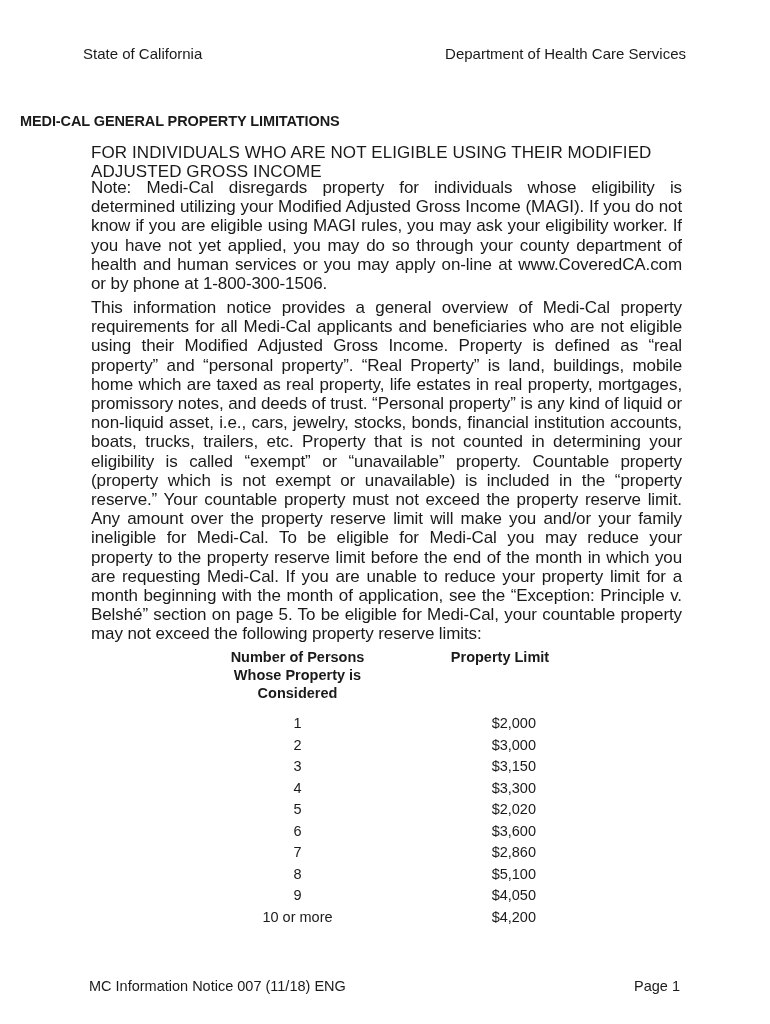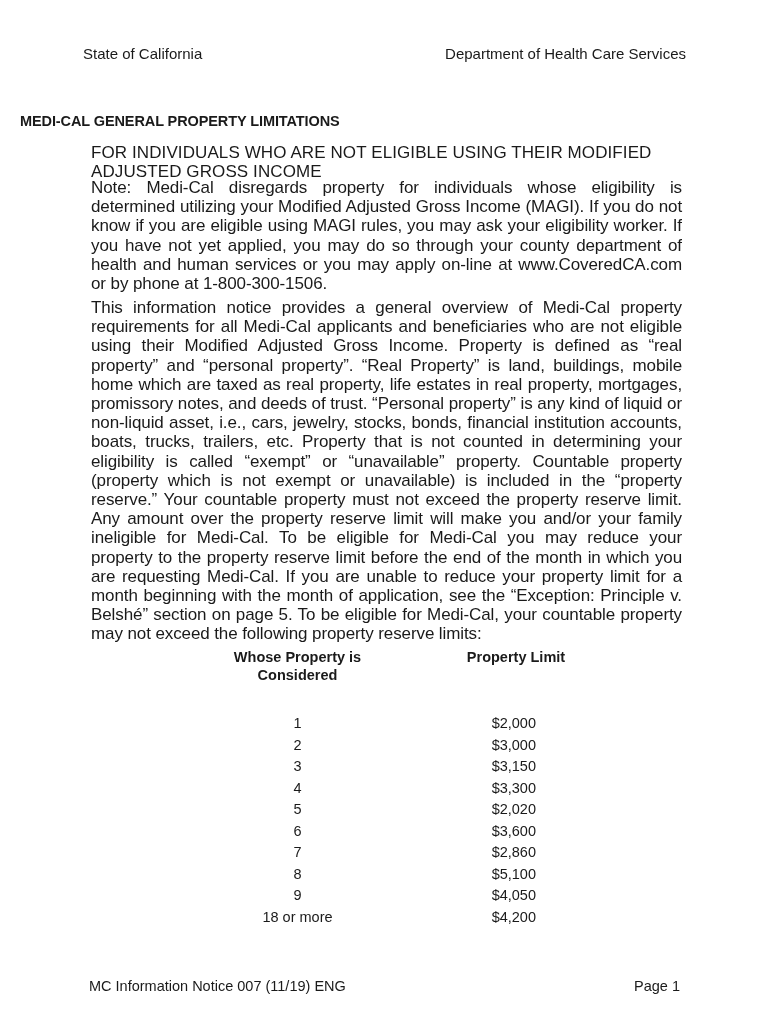--- a/index.html
+++ b/index.html
@@ -9,21 +9,21 @@
   .hdr { font-size: 15px; line-height: 20px; }
   #hdr-left { left: 83px; top: 44px; }
   #hdr-right { right: 84px; top: 44px; text-align: left; }
   #title { left: 0; width: 678px; top: 113px; text-align: left; font-weight: bold; font-size: 14.5px; letter-spacing: -0.1px; margin-left: 20px; }
   .para { left: 91px; width: 591px; font-size: 17px; line-height: 19.2px; text-align: justify; letter-spacing: -0.1px; }
   #subtitle { top: 143px; letter-spacing: 0.1px; text-align: left; }
   #note { top: 178px; }
   #body { top: 298px; }
   .th { font-weight: bold; font-size: 14.5px; line-height: 18px; text-align: center; }
   #th-persons { left: 200px; width: 195px; top: 648px; }
-  #th-limit { left: 436px; width: 160px; top: 648px; }
+  #th-limit { left: 420px; width: 160px; top: 648px; }
   .col { font-size: 14.5px; line-height: 21.5px; }
   #col-persons { left: 200px; width: 195px; top: 713px; text-align: center; }
   #col-limit { left: 440px; width: 96px; top: 713px; text-align: right; }
   #footer-left { left: 89px; top: 978px; font-size: 14.5px; }
   #footer-right { right: 90px; top: 978px; font-size: 14.5px; }
 </style>
 </head>
 <body>
 
 <div class="abs hdr" id="hdr-left">
@@ -33,45 +33,46 @@
 
 <div class="abs" id="title">MEDI-CAL GENERAL PROPERTY LIMITATIONS</div>
 
 <div class="abs para" id="subtitle">FOR INDIVIDUALS WHO ARE NOT ELIGIBLE USING THEIR MODIFIED ADJUSTED GROSS INCOME</div>
 
 <div class="abs para" id="note">Note: Medi-Cal disregards property for individuals whose eligibility is determined utilizing your Modified Adjusted Gross Income (MAGI). If you do not know if you are eligible using MAGI rules, you may ask your eligibility worker. If you have not yet applied, you may do so through your county department of health and human services or you may apply on-line at www.CoveredCA.com or by phone at 1-800-300-1506.</div>
 
 <div class="abs para" id="body">This information notice provides a general overview of Medi-Cal property requirements for all Medi-Cal applicants and beneficiaries who are not eligible using their Modified Adjusted Gross Income. Property is defined as “real property” and “personal property”. “Real Property” is land, buildings, mobile home which are taxed as real property, life estates in real property, mortgages, promissory notes, and deeds of trust. “Personal property” is any kind of liquid or non-liquid asset, i.e., cars, jewelry, stocks, bonds, financial institution accounts, boats, trucks, trailers, etc. Property that is not counted in determining your eligibility is called “exempt” or “unavailable” property. Countable property (property which is not exempt or unavailable) is included in the “property reserve.” Your countable property must not exceed the property reserve limit. Any amount over the property reserve limit will make you and/or your family ineligible for Medi-Cal. To be eligible for Medi-Cal you may reduce your property to the property reserve limit before the end of the month in which you are requesting Medi-Cal. If you are unable to reduce your property limit for a month beginning with the month of application, see the “Exception: Principle v. Belshé” section on page 5. To be eligible for Medi-Cal, your countable property may not exceed the following property reserve limits:</div>
 
 <div class="abs th" id="th-persons">
+  <div>Number of Persons</div>
   <div>Whose Property is</div>
   <div>Considered</div>
 </div>
 <div class="abs th" id="th-limit">Property Limit</div>
 
 <div class="abs col" id="col-persons">
   <div>1</div>
   <div>2</div>
   <div>3</div>
   <div>4</div>
   <div>5</div>
   <div>6</div>
   <div>7</div>
   <div>8</div>
   <div>9</div>
-  <div>18 or more</div>
+  <div>10 or more</div>
 </div>
 
 <div class="abs col" id="col-limit">
   <div>$2,000</div>
   <div>$3,000</div>
   <div>$3,150</div>
   <div>$3,300</div>
   <div>$2,020</div>
   <div>$3,600</div>
   <div>$2,860</div>
   <div>$5,100</div>
   <div>$4,050</div>
   <div>$4,200</div>
 </div>
 
-<div class="abs" id="footer-left">MC Information Notice 007 (11/19) ENG</div>
+<div class="abs" id="footer-left">MC Information Notice 007 (11/18) ENG</div>
 <div class="abs" id="footer-right">Page 1</div>
 
 </body></html>

